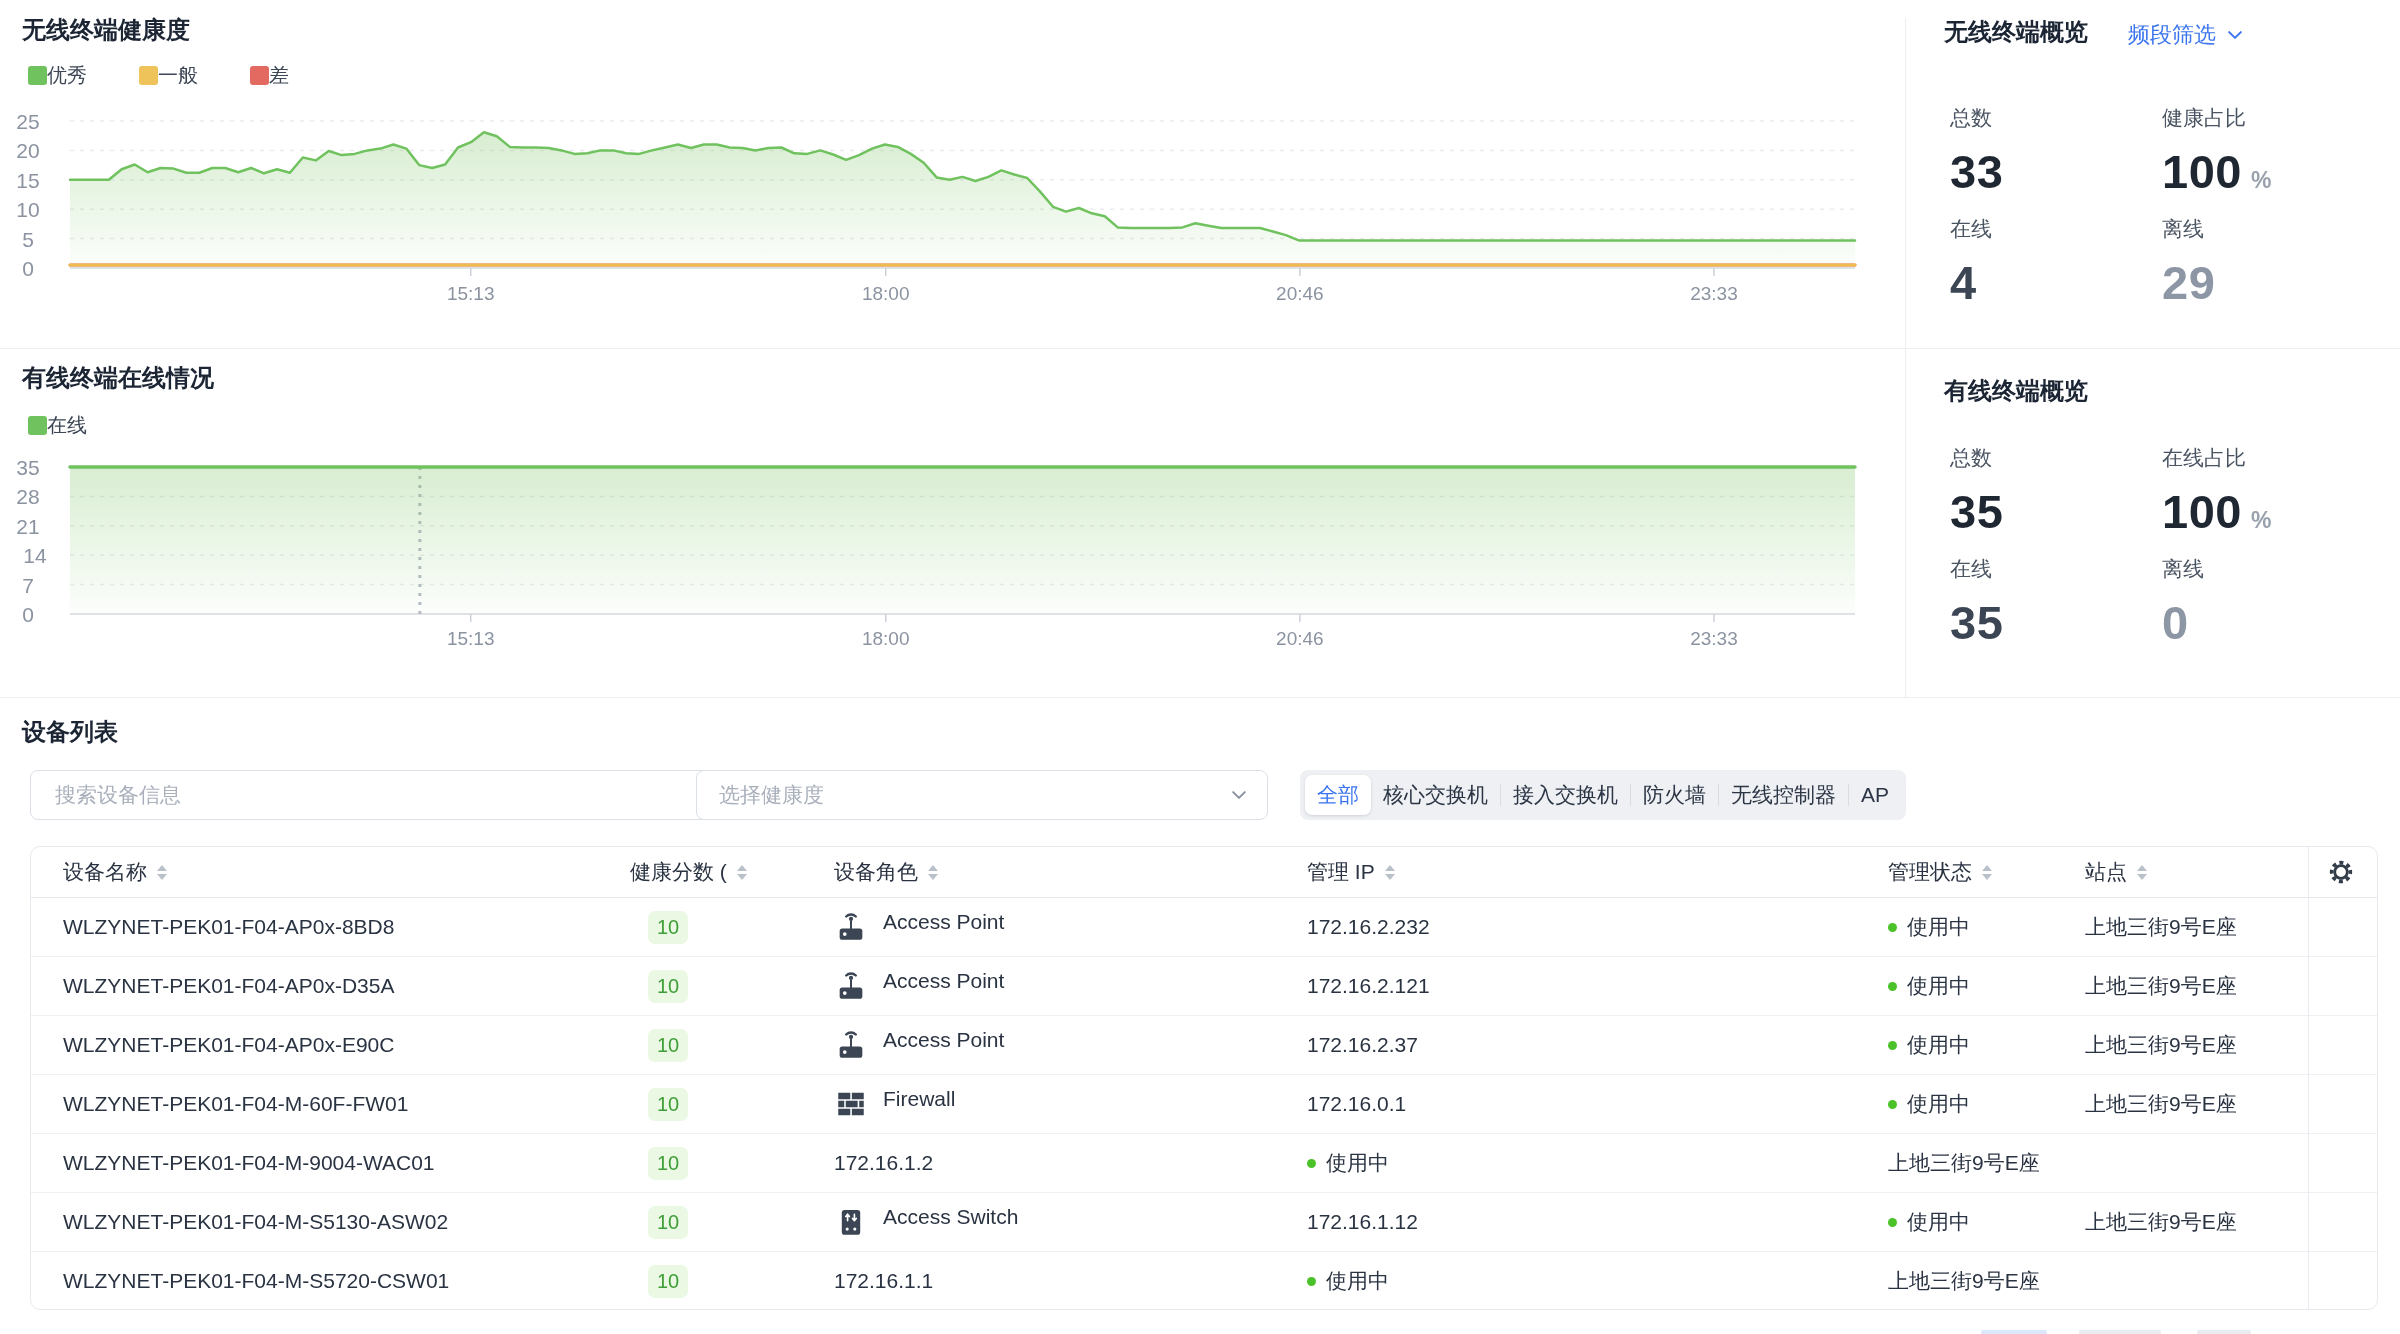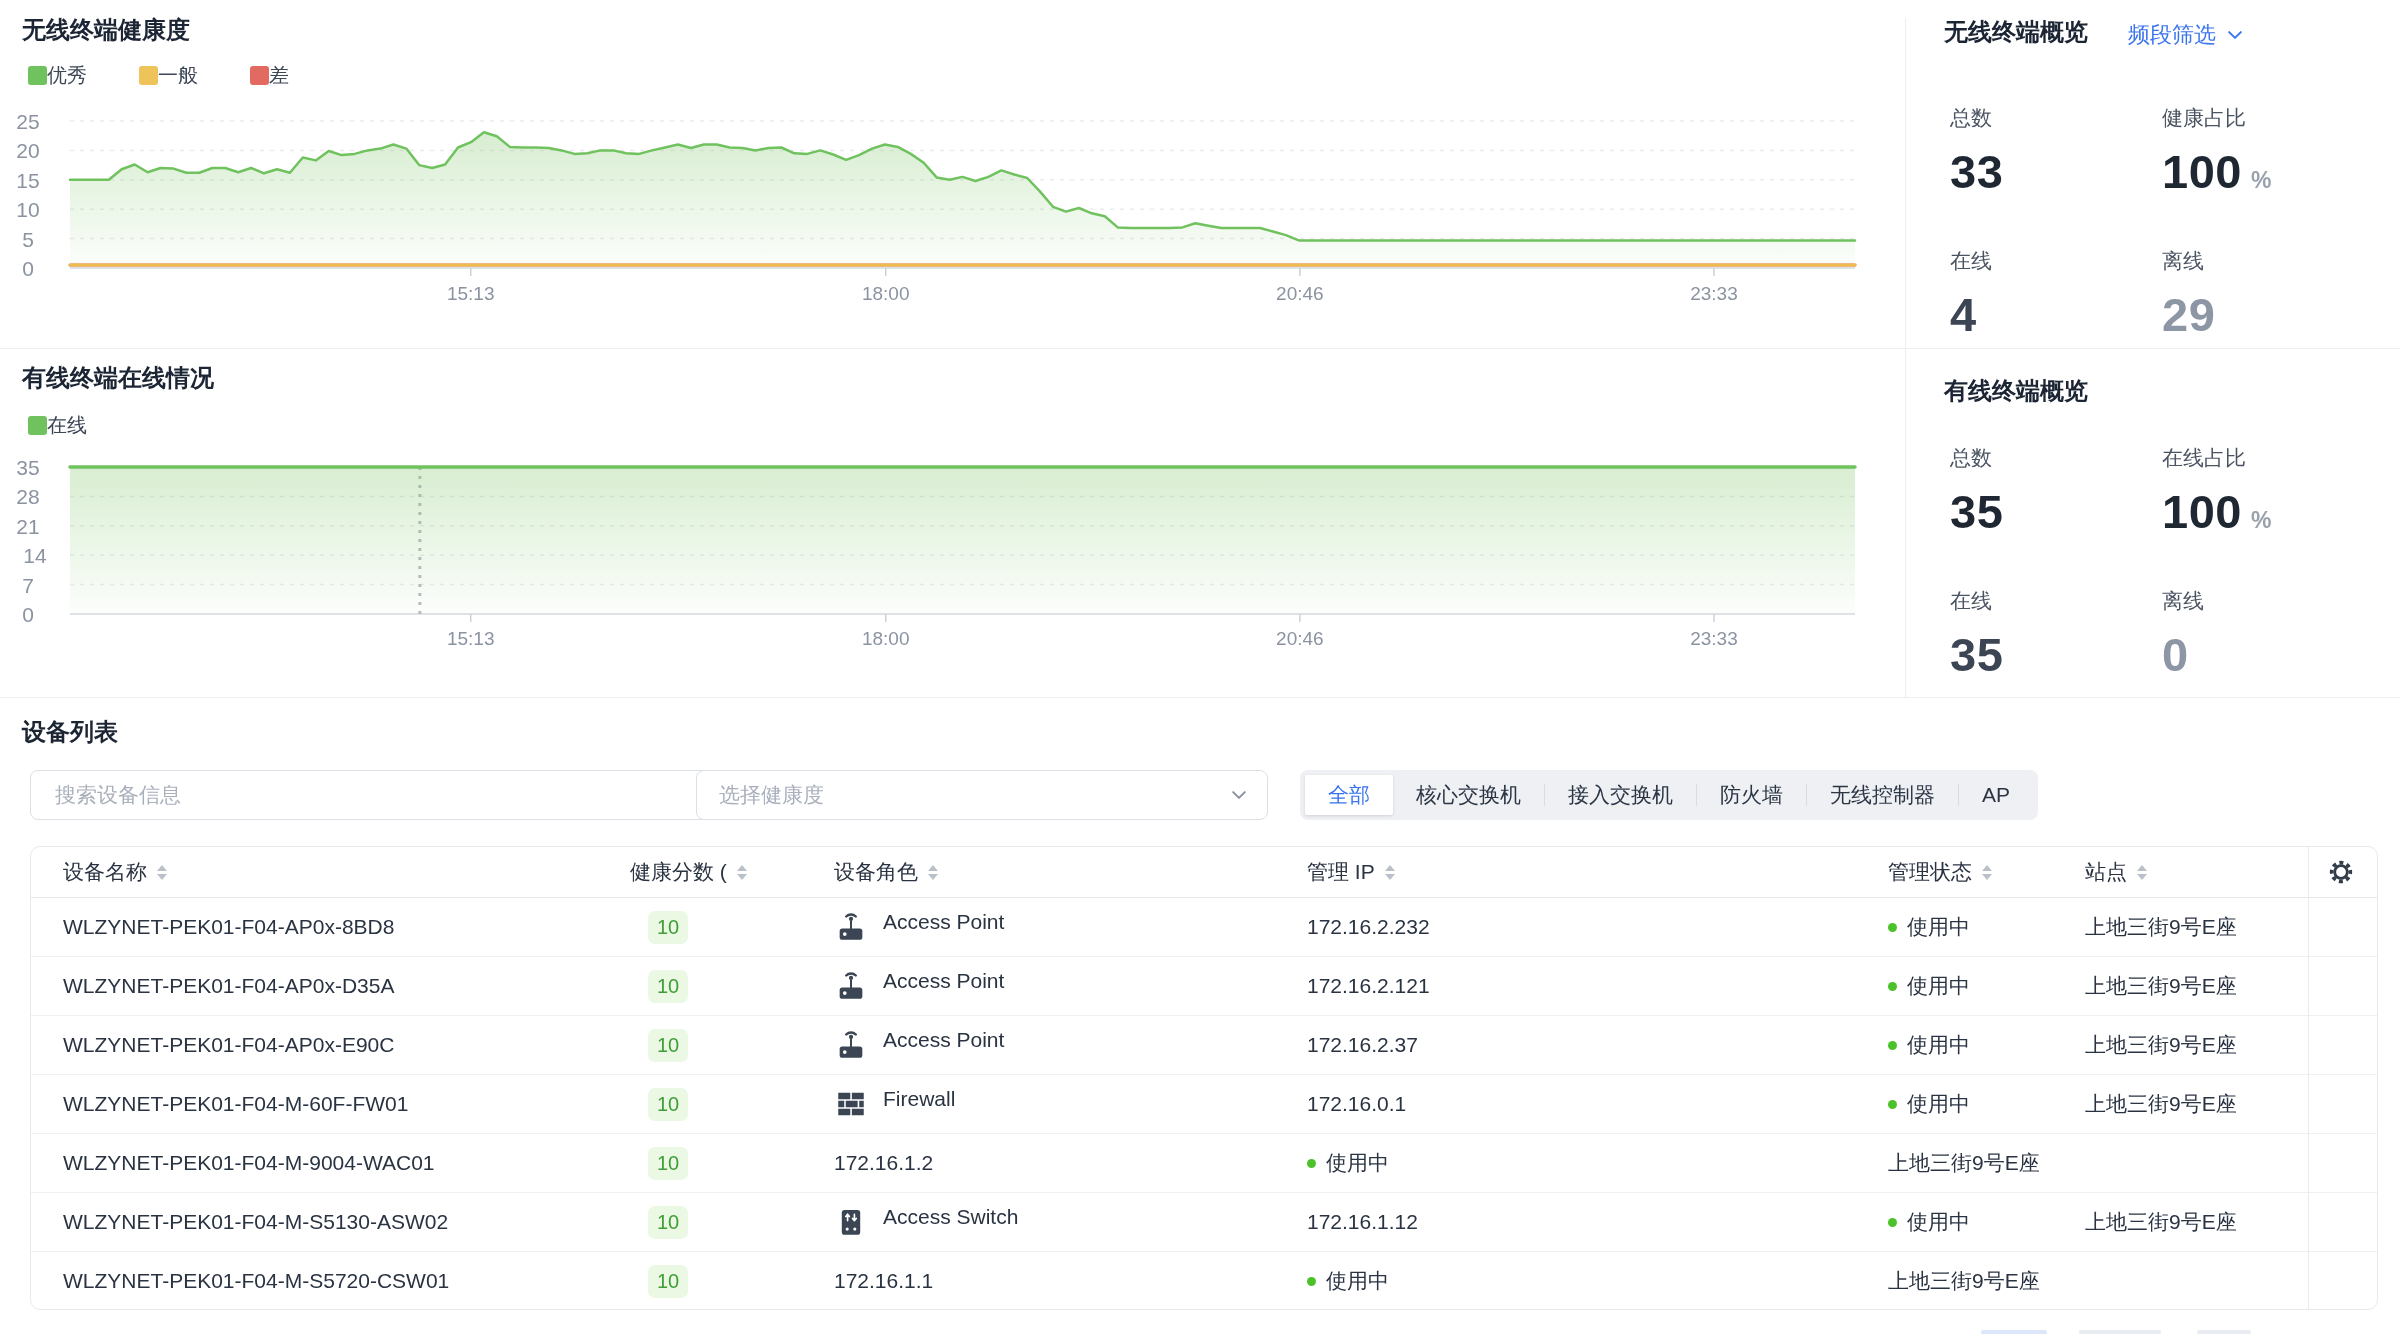--- a/index.html
+++ b/index.html
@@ -8,36 +8,36 @@
   .abs{position:absolute}
   .sec-title{position:absolute;font-size:24px;font-weight:600;color:#1c2534;white-space:nowrap}
   .legend{position:absolute;display:flex;gap:52px;align-items:center}
   .legend .it{display:flex;align-items:center;font-size:20px;color:#3c4654}
   .legend .sq{width:19px;height:19px;border-radius:3px}
   .ylab{position:absolute;width:56px;text-align:center;font-size:21px;color:#8b93a1}
   .xlab{position:absolute;width:96px;text-align:center;font-size:19px;color:#8b93a1}
   .hline{position:absolute;height:1px;background:#eceef2}
   .vline{position:absolute;width:1px;background:#eceef2}
   .filter{position:absolute;display:flex;align-items:center;gap:9px;color:#3a74ee;font-size:22px;cursor:pointer;white-space:nowrap}
-  .stats{position:absolute;display:grid;grid-template-columns:212px 220px;row-gap:48px}
+  .stats{position:absolute;display:grid;grid-template-columns:212px 220px;row-gap:16px}
   .stat .lb{font-size:21px;color:#4a5462;margin-bottom:12px}
   .stat .vl{font-size:47px;font-weight:800;letter-spacing:.5px;display:flex;align-items:baseline}
   .tone-dark{color:#1f2733}.tone-slate{color:#3b4553}.tone-gray{color:#8d96a4}
   .sfx{font-size:23px;color:#99a1ad;font-weight:600;margin-left:9px}
   .sbox{position:absolute;left:30px;top:770px;width:724px;height:50px;border:1px solid #dbe0e7;border-radius:8px;
         display:flex;align-items:center;padding:0 18px 0 22px;box-sizing:border-box;background:#fff}
   .sbox input{flex:1;border:none;outline:none;font-size:21px;color:#2a3342;background:transparent;
         font-family:"Liberation Sans","DejaVu Sans",sans-serif}
   .sbox input::placeholder{color:#a9b0bc}
   .selbox{position:absolute;left:696px;top:770px;width:572px;height:50px;border:1px solid #dbe0e7;border-radius:8px;
         display:flex;align-items:center;justify-content:space-between;padding:0 18px 0 22px;box-sizing:border-box;background:#fff;cursor:pointer}
   .selbox .ph{font-size:21px;color:#a9b0bc}
   .tabs{position:absolute;left:1300px;top:770px;height:50px;background:#eef0f4;border-radius:8px;
         display:flex;align-items:center;padding:0 5px;box-sizing:border-box}
-  .tab{display:flex;align-items:center;height:40px;padding:0 23px;font-size:21px;color:#2b3544;cursor:pointer;white-space:nowrap;border-radius:2px}
+  .tab{display:flex;align-items:center;height:40px;padding:0 12px;font-size:21px;color:#2b3544;cursor:pointer;white-space:nowrap;border-radius:7px}
   .tab.active{background:#fff;color:#3a74ee;box-shadow:0 1px 3px rgba(20,30,50,.14);font-weight:500}
   .tsep{width:1px;height:22px;background:#d8dce3}
   .tbl{position:absolute;left:30px;top:846px;width:2348px;height:464px;border:1px solid #e6eaef;border-radius:10px;
         background:#fff;box-sizing:border-box;overflow:hidden}
   .thead{display:grid;grid-template-columns:567px 204px 473px 581px 197px 223px;height:50px;align-items:center;
         padding-left:32px;border-bottom:1px solid #e4e8ed;font-size:21px;color:#2a3342;font-weight:500}
   .trow{display:grid;grid-template-columns:567px 204px 473px 581px 197px 223px;height:58px;align-items:center;
         padding-left:32px;border-bottom:1px solid #eef1f4;font-size:21px;color:#2a3342}
   .trow:last-child{border-bottom:none}
   .col-h{display:flex;align-items:center;gap:10px;cursor:pointer}

